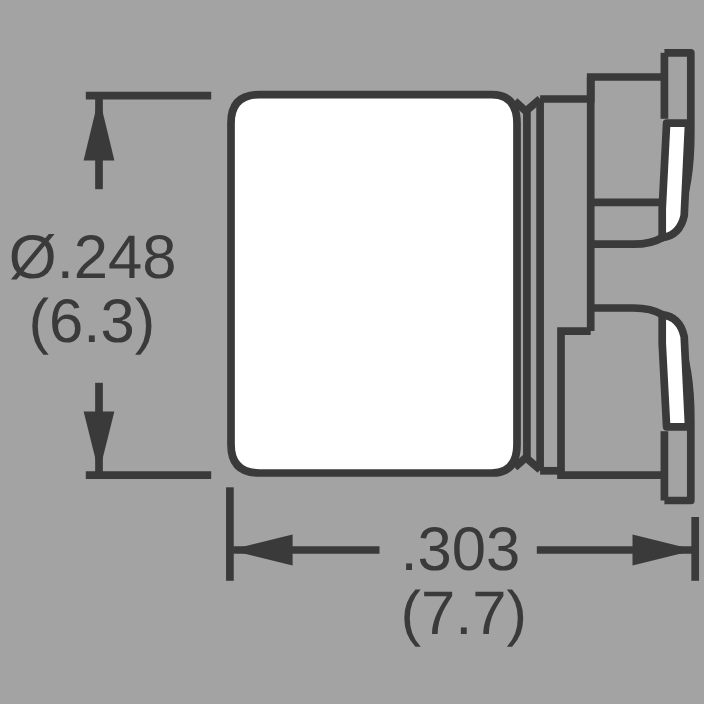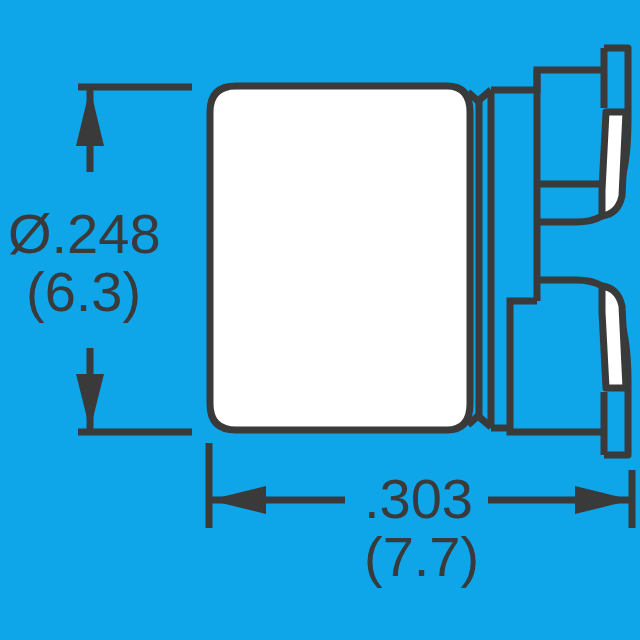--- a/index.html
+++ b/index.html
@@ -10,21 +10,21 @@
   body {
     width: 640px;
     height: 640px;
     overflow: hidden;
     font-family: "Liberation Sans", sans-serif;
   }
   #drawing-root {
     position: relative;
     width: 640px;
     height: 640px;
-    background: #0ea5e9;
+    background: #a3a3a3;
   }
   svg#tech-drawing {
     display: block;
     width: 640px;
     height: 640px;
   }
   .dim-text {
     font-family: "Liberation Sans", sans-serif;
     font-weight: 400;
     fill: #3a3a3a;

